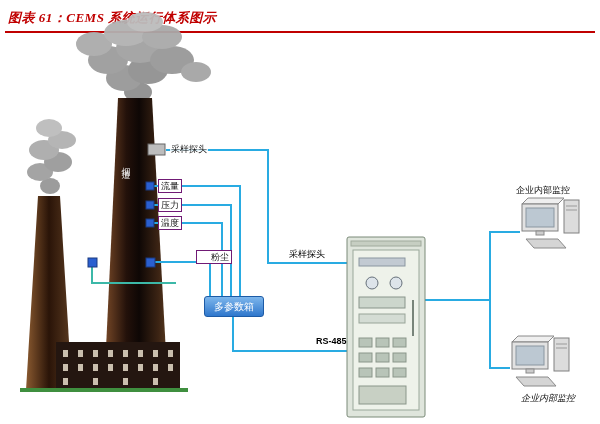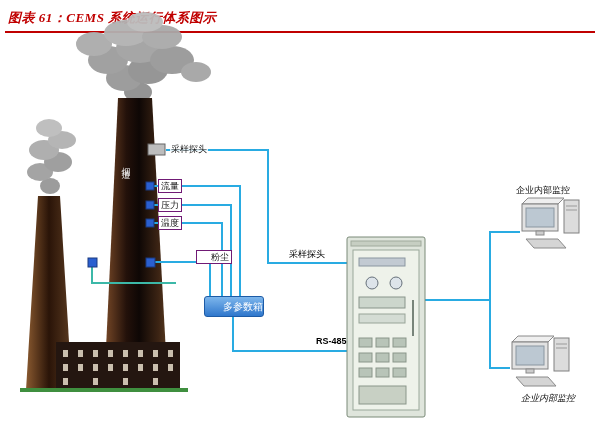--- a/index.html
+++ b/index.html
@@ -8,21 +8,21 @@
   #title{position:absolute;left:8px;top:9px;font:italic bold 13px "Liberation Serif",serif;
          color:#c00000;letter-spacing:.5px;white-space:nowrap;}
   #title-rule{position:absolute;left:5px;top:31px;width:590px;height:2px;background:#c00000;}
   .lbl{position:absolute;font-size:9px;color:#111;line-height:11px;white-space:nowrap;}
   .boxed{background:#fff;border:1px solid #701a75;padding:0 2px;line-height:12px;}
   .plain{background:rgba(255,255,255,.85);padding:0 1px;}
   #flue-label{position:absolute;left:119px;top:160px;writing-mode:vertical-rl;
               color:#efefef;font-size:9px;letter-spacing:3px;}
   #mp-box{position:absolute;left:204px;top:296px;width:58px;height:19px;
           background:linear-gradient(#7db6ec,#2f77cc);border:1px solid #1d5ba6;border-radius:3px;
-          color:#fff;font-size:10px;line-height:19px;text-align:right;}
+          color:#fff;font-size:10px;line-height:19px;text-align:center;}
   .net-label{position:absolute;font-size:9px;color:#000;}
   #rs485-label{font-weight:bold;padding-left:19px;}
   svg{position:absolute;left:0;top:0;}
 </style>
 </head>
 <body>
 
 <div id="stage">
 
   <div id="title">图表 61：CEMS 系统运行体系图示</div>

